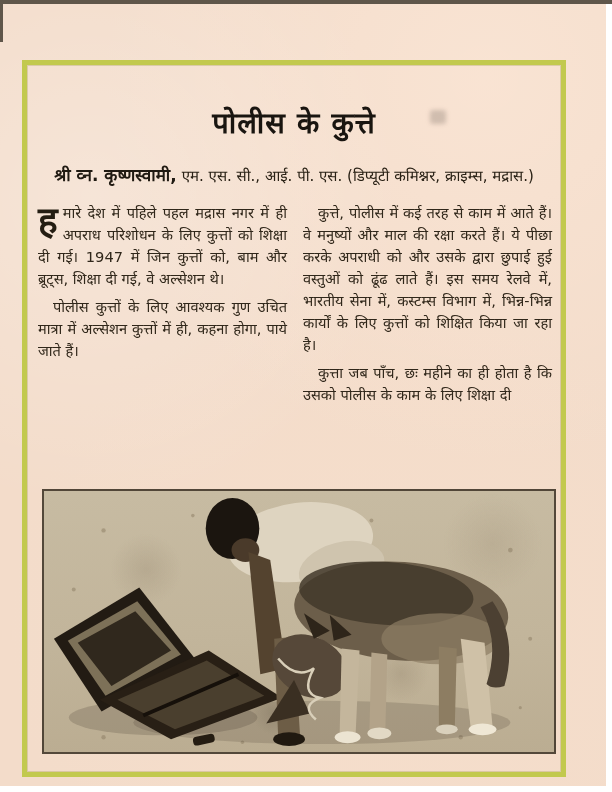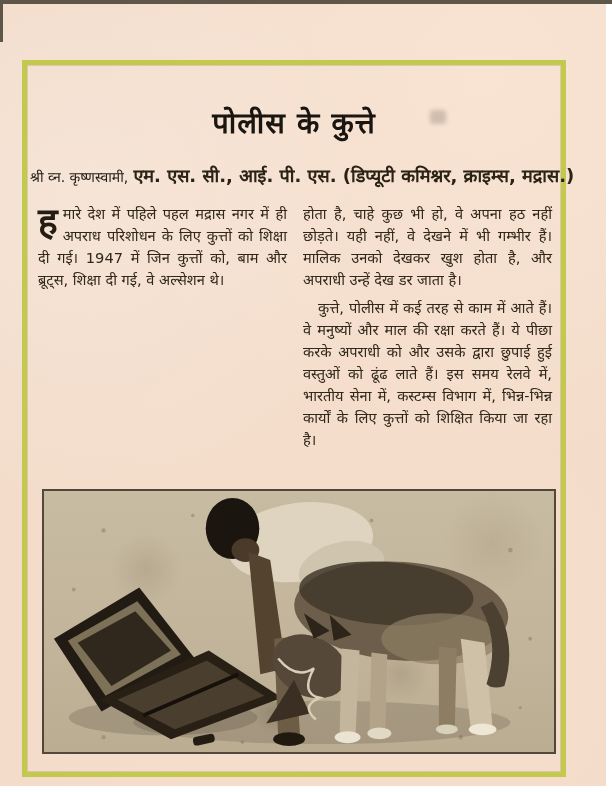--- a/index.html
+++ b/index.html
@@ -32,22 +32,22 @@
     font-size:29px;font-weight:bold;color:#191510;
     letter-spacing:1px;position:relative;
   }
   .smudge{
     position:absolute;right:112px;top:8px;width:16px;height:14px;
     background:rgba(90,80,70,.25);filter:blur(2px);border-radius:3px;
   }
   .byline{
     text-align:center;margin-top:22px;white-space:nowrap;color:#23ênia;
   }
-  .byline .author{font-size:14px;font-weight:normal;color:#201a12;}
-  .byline .creds{font-size:18px;font-weight:700;color:#2a2216;}
+  .byline .author{font-size:17px;font-weight:bold;color:#201a12;}
+  .byline .creds{font-size:15px;font-weight:400;color:#2a2216;}
   .cols{
     display:flex;gap:16px;margin-top:16px;padding:0 6px 0 8px;
   }
   .col{
     width:50%;font-size:14.6px;line-height:22px;text-align:justify;
     font-weight:500;color:#30271a;
   }
   .col p{margin:0 0 6px 0;}
   .col p.indent{text-indent:15px;}
   .dropcap{
@@ -82,24 +82,25 @@
     </div>
 
     <div class="byline">
       <span class="author">श्री व्न. कृष्णस्वामी,</span>
       <span class="creds"> एम. एस. सी., आई. पी. एस. (डिप्यूटी कमिश्नर, क्राइम्स, मद्रास.)</span>
     </div>
 
     <div class="cols">
       <div class="col">
         <p><span class="dropcap">ह</span><span>मारे देश में पहिले पहल मद्रास नगर में ही अपराध परिशोधन के लिए कुत्तों को शिक्षा दी गई। 1947 में जिन कुत्तों को, बाम और ब्रूट्स, शिक्षा दी गई, वे अल्सेशन थे।</span></p>
+        <p class="indent">पोलीस कुत्तों के लिए आवश्यक गुण उचित मात्रा में अल्सेशन कुत्तों में ही, कहना होगा, पाये जाते हैं।</p>
       </div>
       <div class="col">
-        <p>होता है, चाहे कुछ भी हो, वे अपना हठ नहीं छोड़ते। यही नहीं, वे देखने में भी गम्भीर हैं। मालिक उनको देखकर खुश होता है, और अपराधी उन्हें देख डर जाता है।</p>
         <p class="indent">कुत्ते, पोलीस में कई तरह से काम में आते हैं। वे मनुष्यों और माल की रक्षा करते हैं। ये पीछा करके अपराधी को और उसके द्वारा छुपाई हुई वस्तुओं को ढूंढ लाते हैं। इस समय रेलवे में, भारतीय सेना में, कस्टम्स विभाग में, भिन्न-भिन्न कार्यों के लिए कुत्तों को शिक्षित किया जा रहा है।</p>
+        <p class="indent">कुत्ता जब पाँच, छः महीने का ही होता है कि उसको पोलीस के काम के लिए शिक्षा दी</p>
       </div>
     </div>
 
   </div>
 
   <div class="photo" title="सेपिया फोटो: खुले सूटकेस के पास झुका हुआ व्यक्ति और सूंघता हुआ अल्सेशन कुत्ता">
     <svg viewBox="0 0 514 265" preserveAspectRatio="none">
 
       <g fill="#8b7c62" opacity="0.5">
         <circle cx="60" cy="40" r="2.2"></circle>

